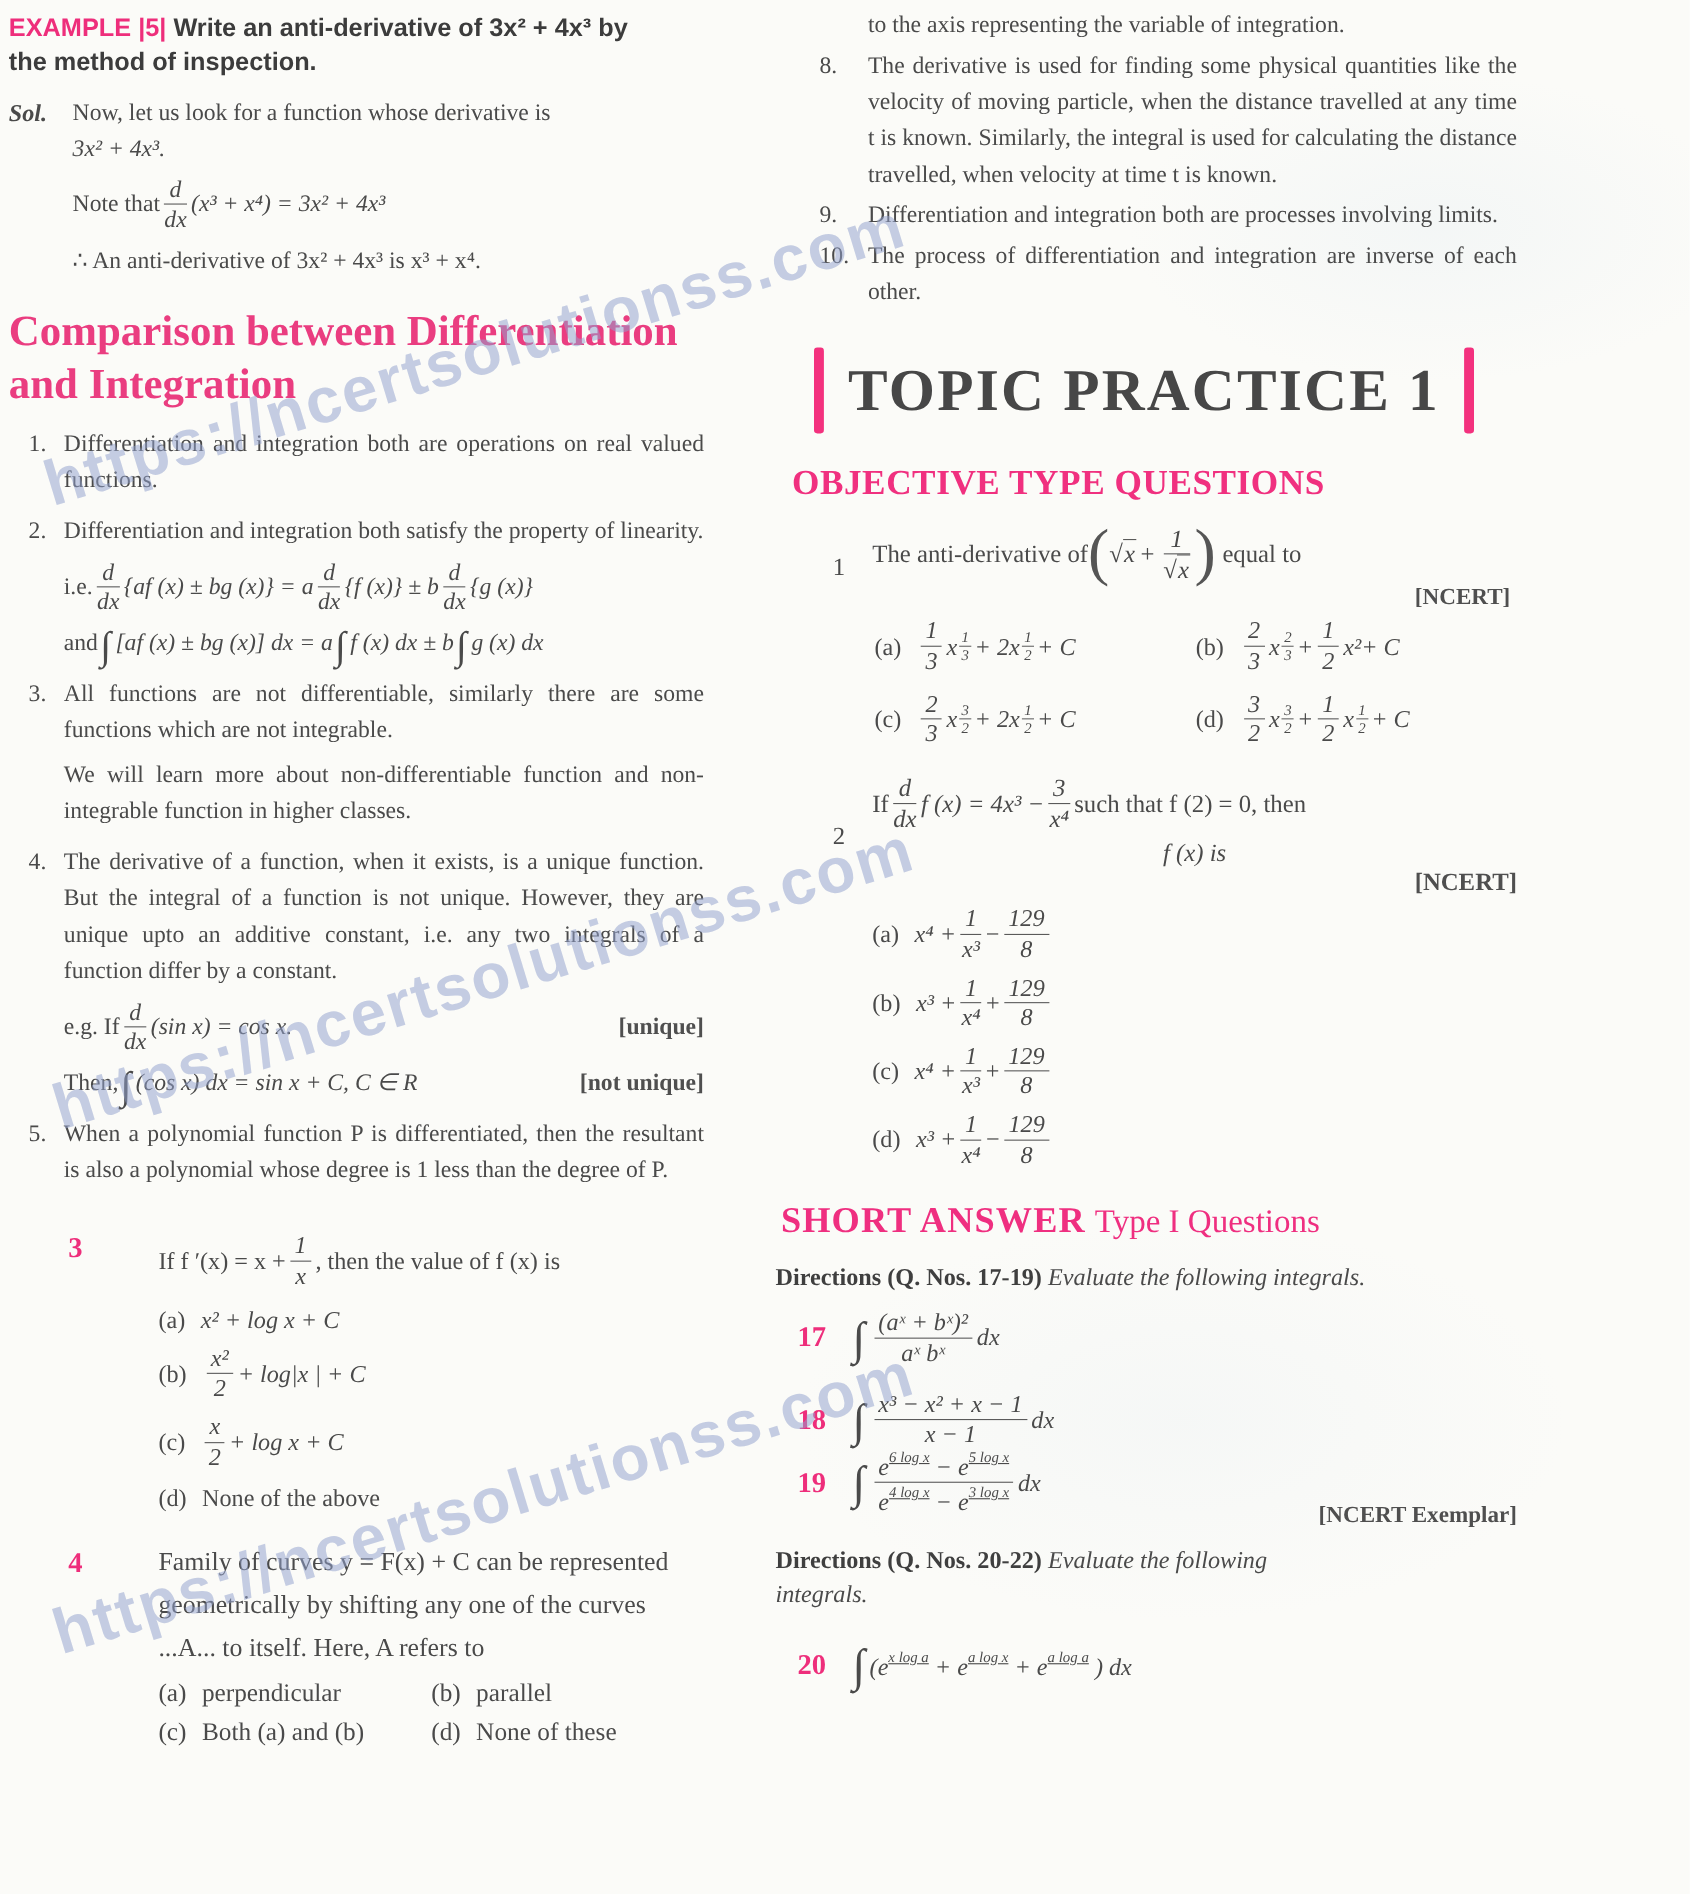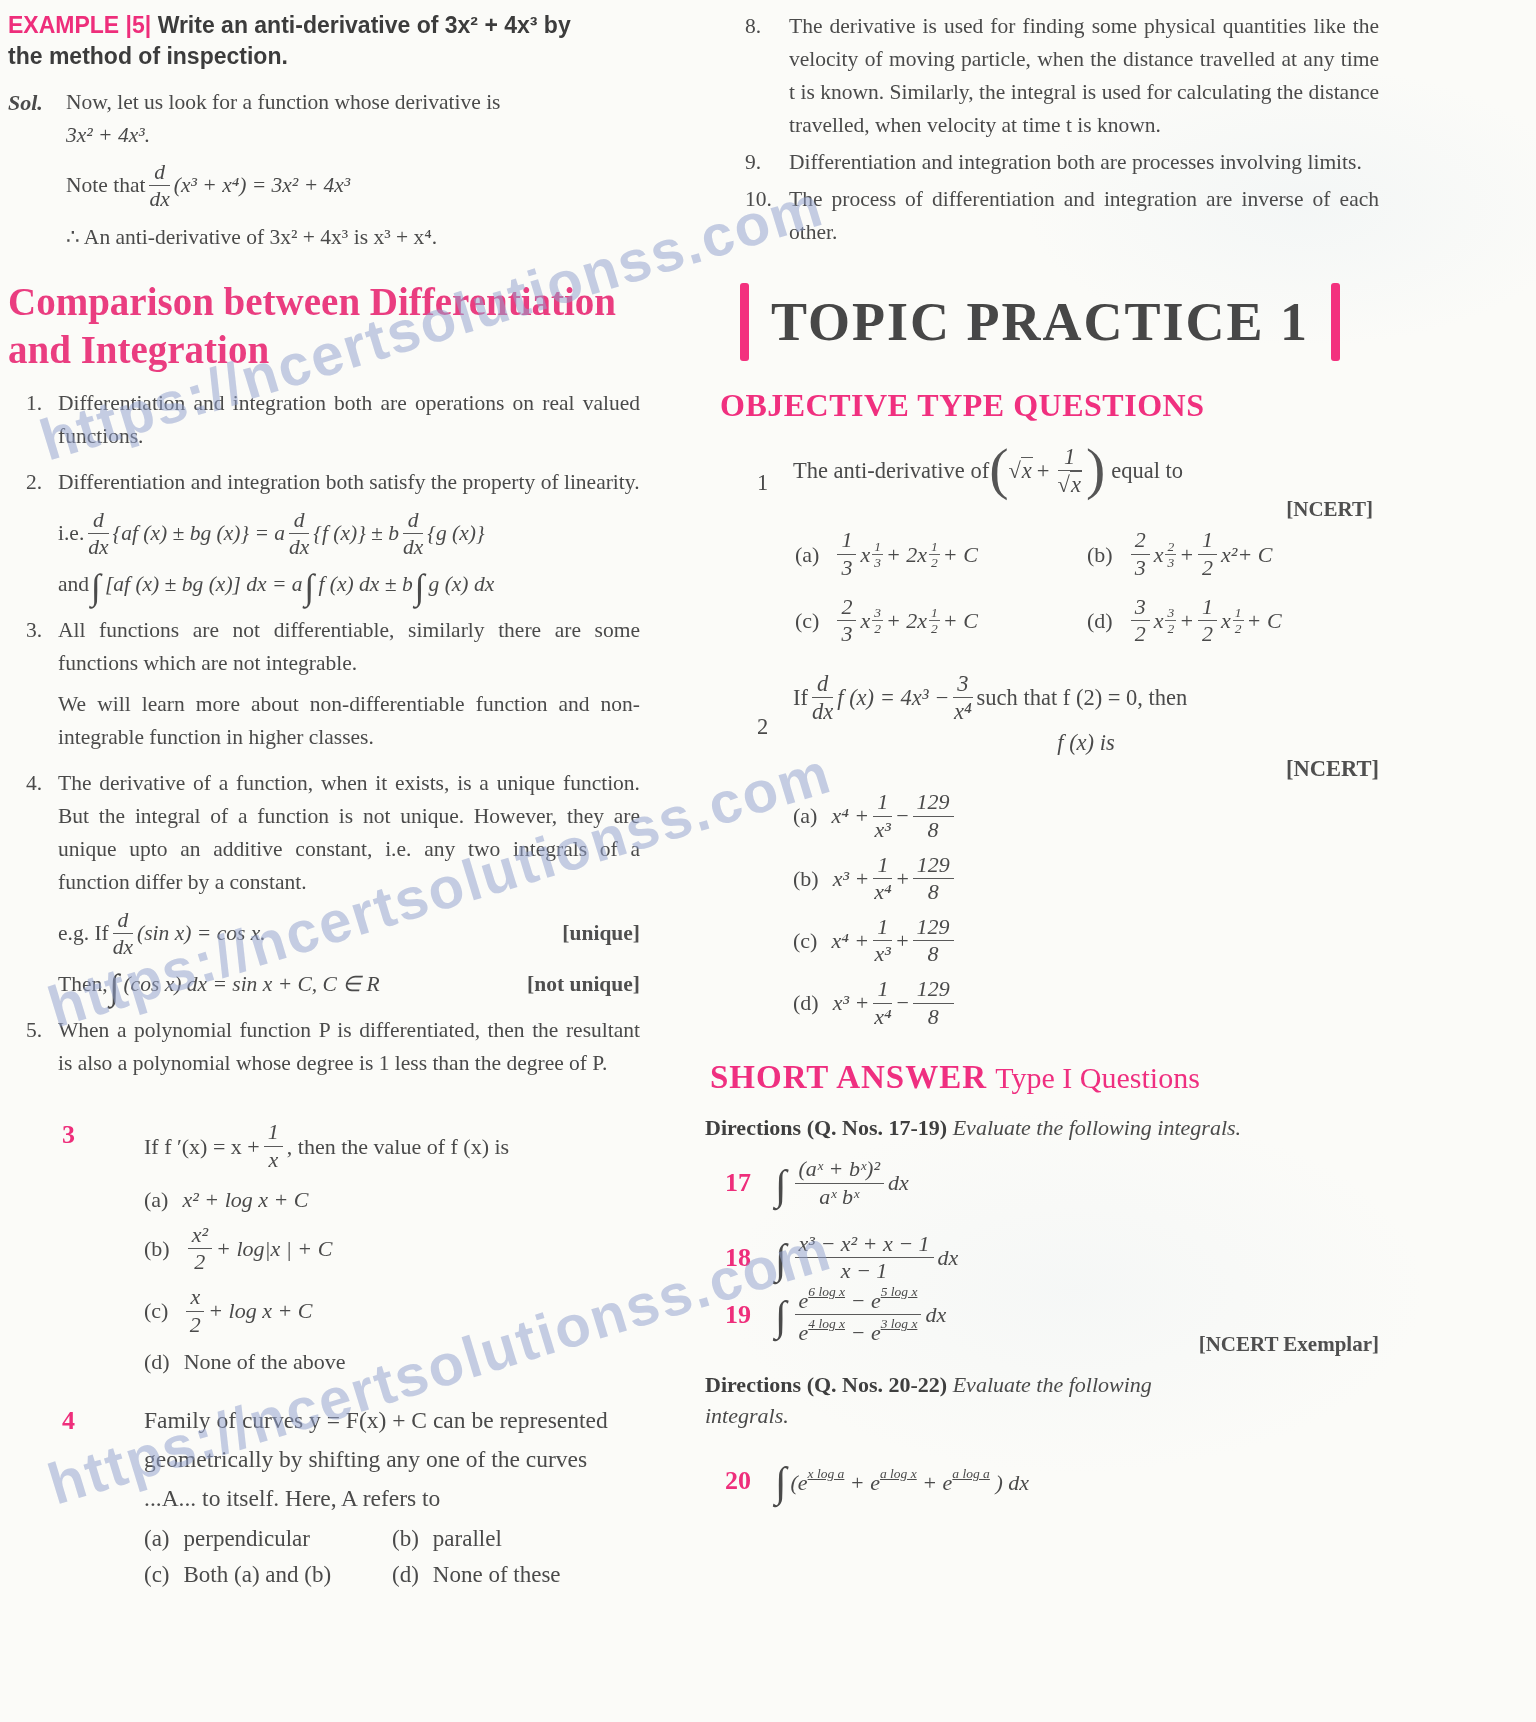--- a/index.html
+++ b/index.html
@@ -264,20 +264,21 @@
         <div class="optcell">
           <span class="optlbl">(d)</span>
           <span>None of these</span>
         </div>
       </div>
     </div>
   </div>
 
   <div class="col col-right">
 
+    <div class="cont-line jtext">to the axis representing the variable of integration.</div>
 
     <div class="body-txt">
       <div class="rli" style="margin-top:4px;">
         <div class="ln">8.</div>
         <div class="lb jtext">The derivative is used for finding some physical quantities like the velocity of moving particle, when the distance travelled at any time t is known. Similarly, the integral is used for calculating the distance travelled, when velocity at time t is known.</div>
       </div>
       <div class="rli" style="margin-top:4px;">
         <div class="ln">9.</div>
         <div class="lb jtext">Differentiation and integration both are processes involving limits.</div>
       </div>

